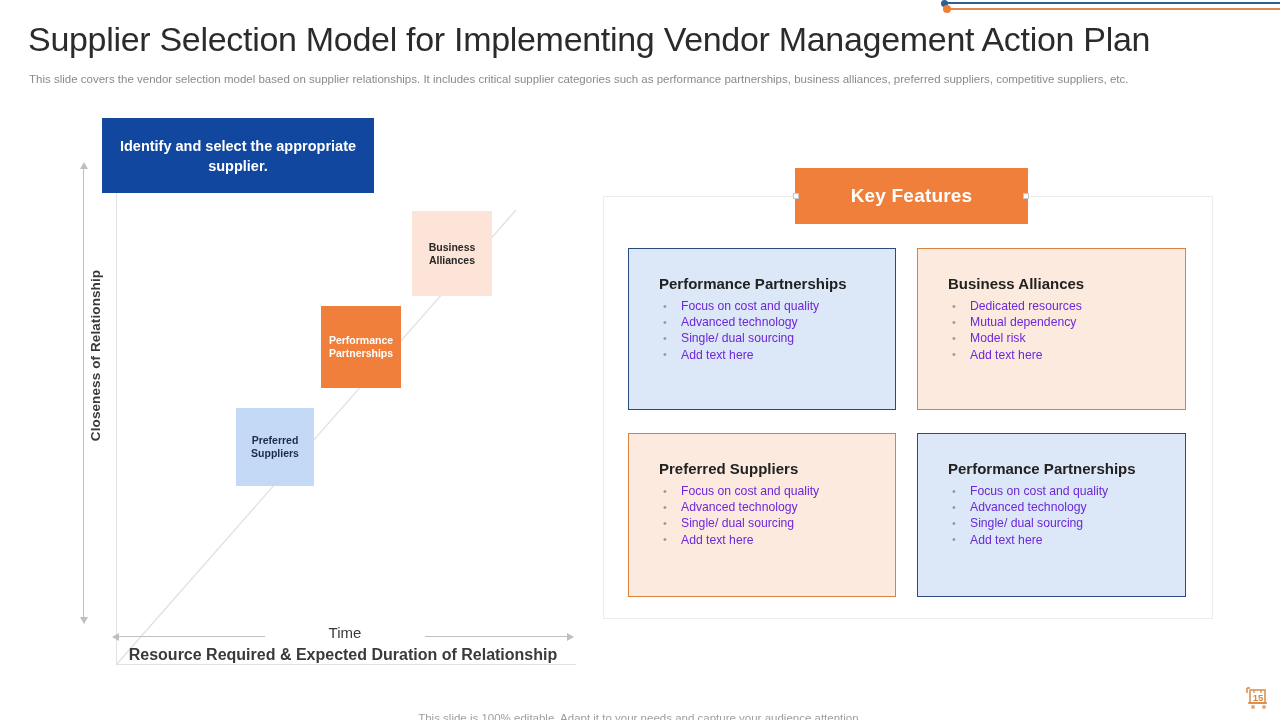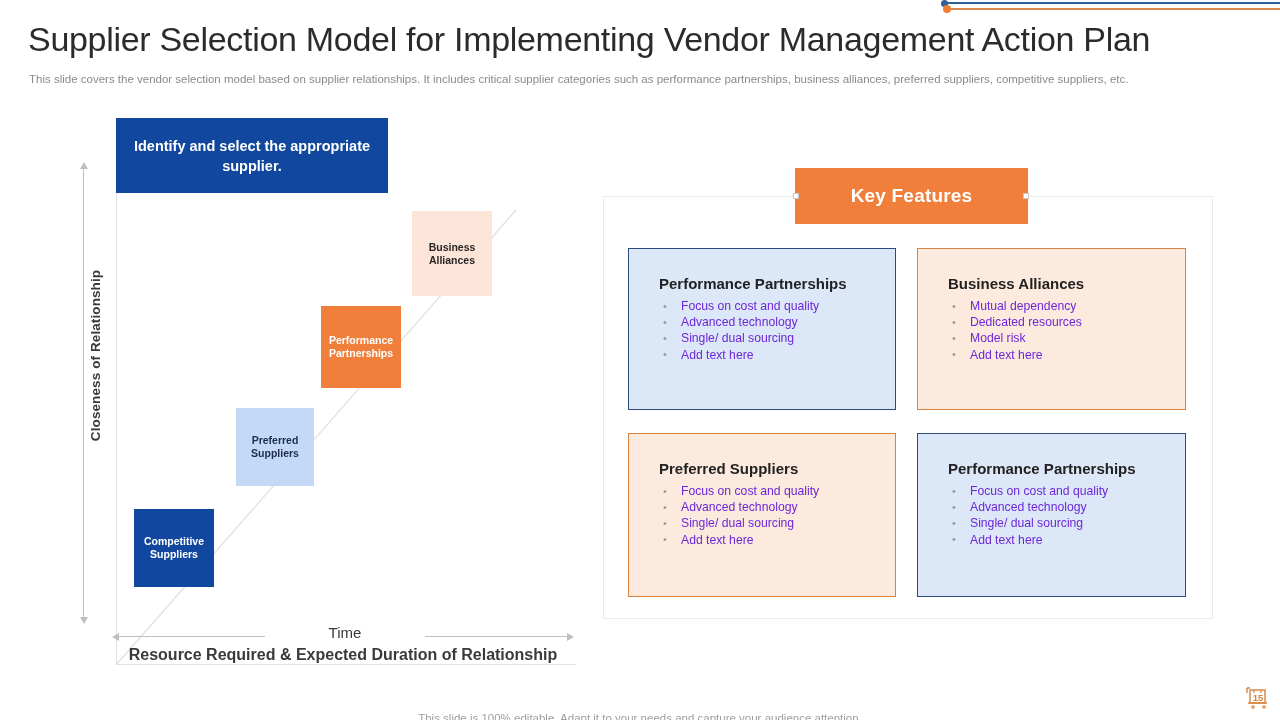--- a/index.html
+++ b/index.html
@@ -153,21 +153,21 @@
   .sbox.alliances {
     left: 342px; top: 93px;
     width: 80px; height: 85px;
     background: #fde4d8;
     color: #262626;
   }
 
   
   .callout {
     position: absolute;
-    left: 46px; top: 0px;
+    left: 32px; top: 0px;
     width: 272px; height: 75px;
     background: #11479f;
     color: #ffffff;
     display: flex;
     align-items: center;
     justify-content: center;
     text-align: center;
     font-size: 14.5px;
     font-weight: bold;
     line-height: 20px;
@@ -332,21 +332,20 @@
 
   <div class="axes"></div>
 
   <svg class="diag" viewBox="0 0 460 495" preserveAspectRatio="none">
     <line x1="0" y1="495" x2="400" y2="40" stroke="#e2e2e2" stroke-width="1.4"></line>
   </svg>
 
   <div class="v-arrow"></div>
   <div class="v-label">Closeness of Relationship</div>
 
-  <div class="sbox competitive">Competitive Suppliers</div>
   <div class="sbox preferred">Preferred Suppliers</div>
   <div class="sbox performance">Performance Partnerships</div>
   <div class="sbox alliances">Business Alliances</div>
 
   <div class="callout">Identify and select the appropriate supplier.</div>
 
   <div class="h-arrow"></div>
   <div class="h-title">Time</div>
   <div class="h-sub">Resource Required &amp; Expected Duration of Relationship</div>
 </div>
@@ -362,22 +361,22 @@
     <li>Focus on cost and quality</li>
     <li>Advanced technology</li>
     <li>Single/ dual sourcing</li>
     <li>Add text here</li>
   </ul>
 </div>
 
 <div class="card c2">
   <div class="card-title">Business Alliances</div>
   <ul class="card-list">
+    <li>Dedicated resources</li>
     <li>Mutual dependency</li>
-    <li>Dedicated resources</li>
     <li>Model risk</li>
     <li>Add text here</li>
   </ul>
 </div>
 
 <div class="card c3">
   <div class="card-title">Preferred Suppliers</div>
   <ul class="card-list">
     <li>Focus on cost and quality</li>
     <li>Advanced technology</li>

